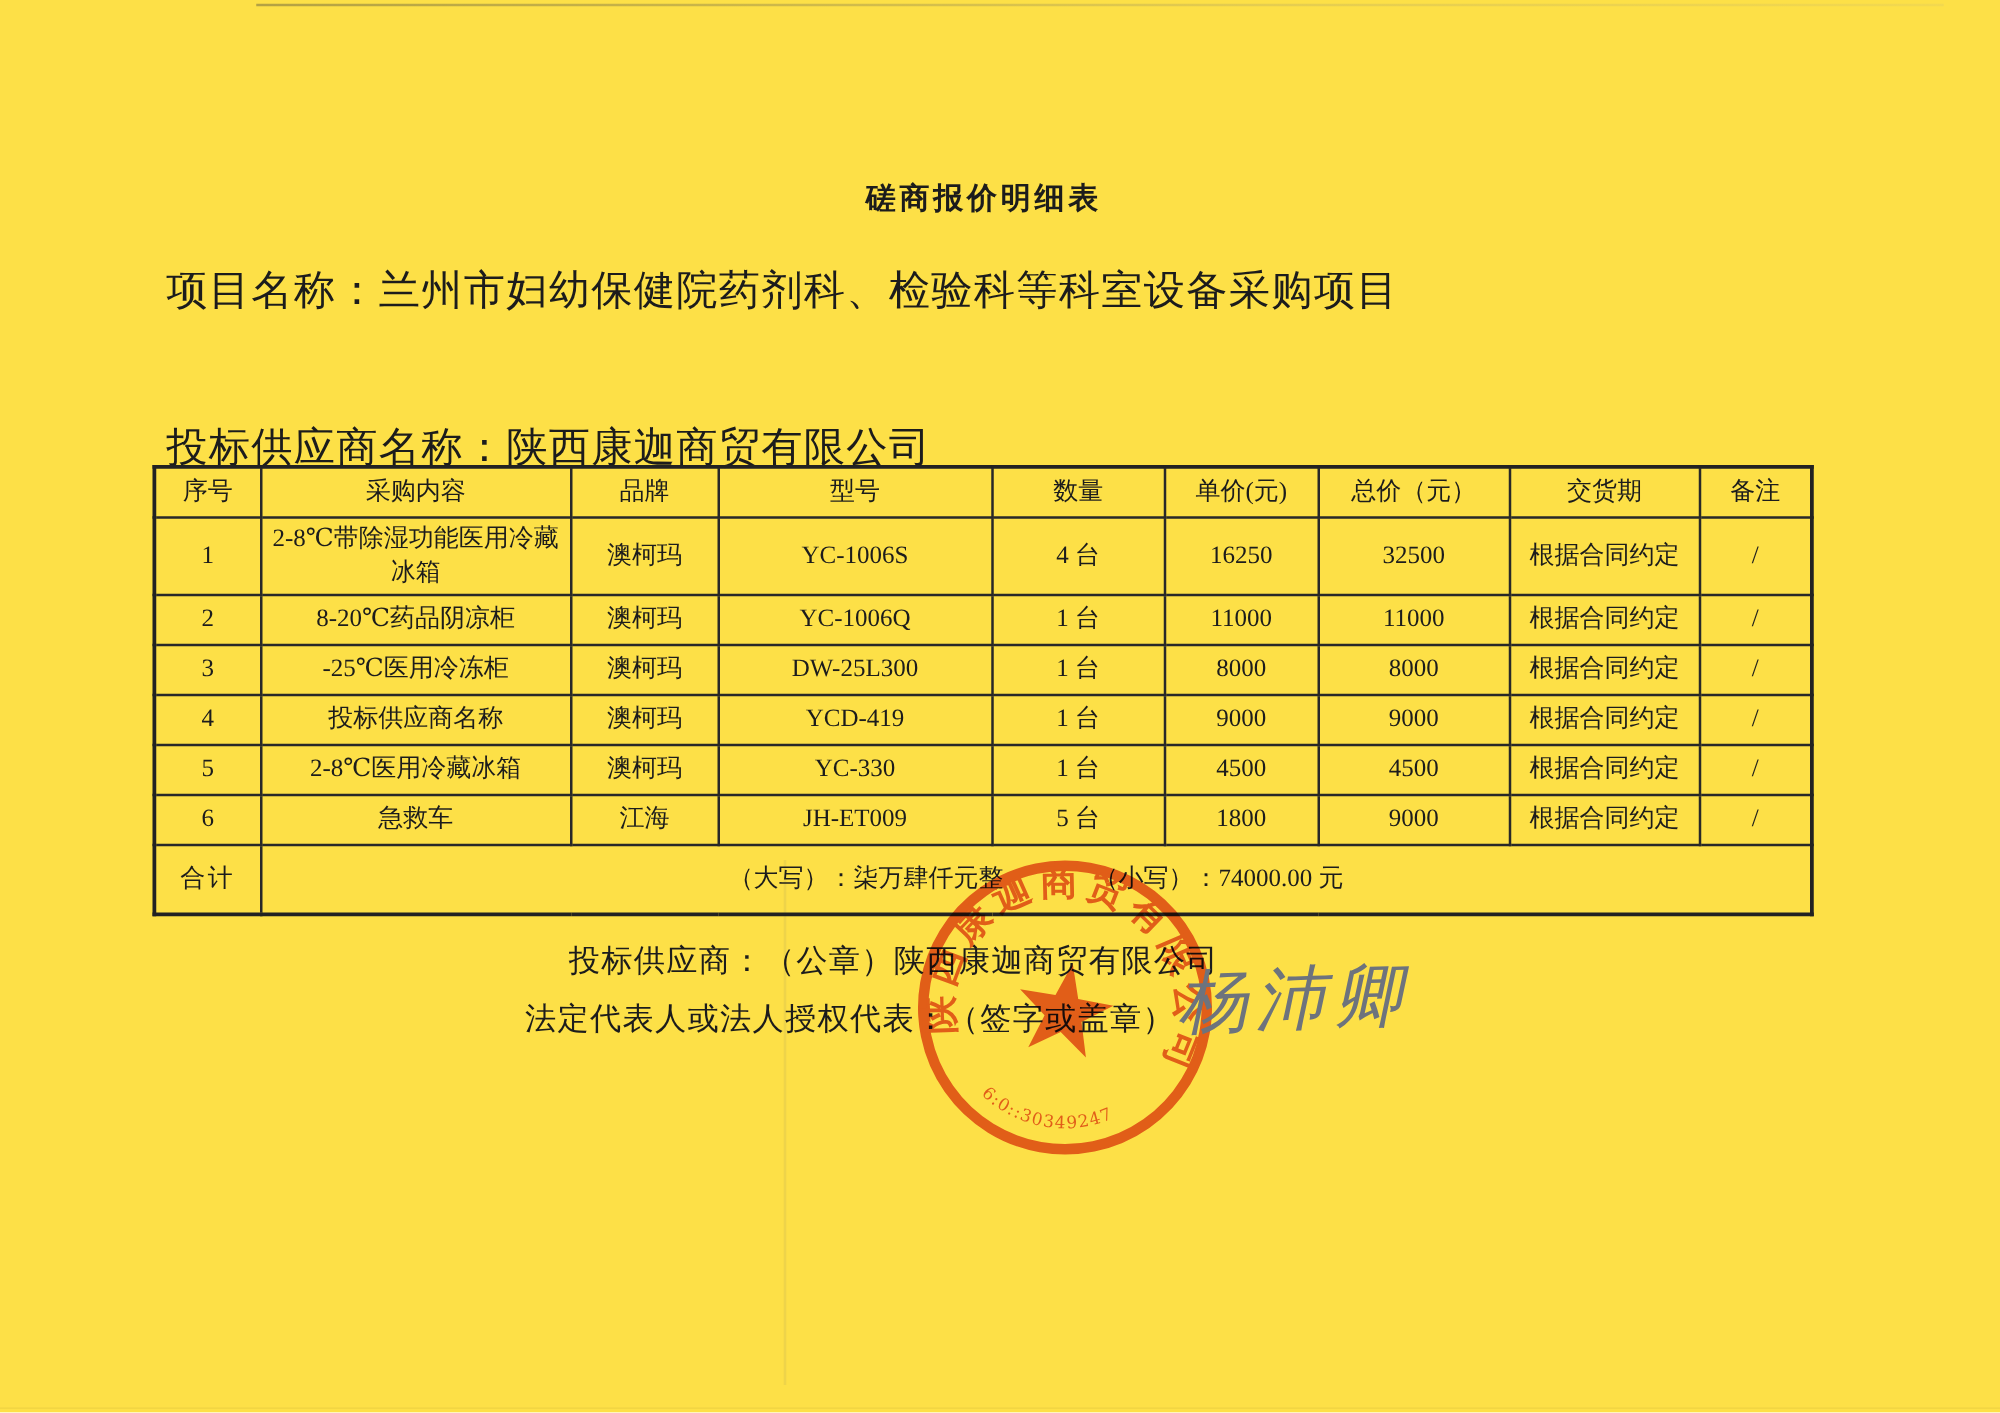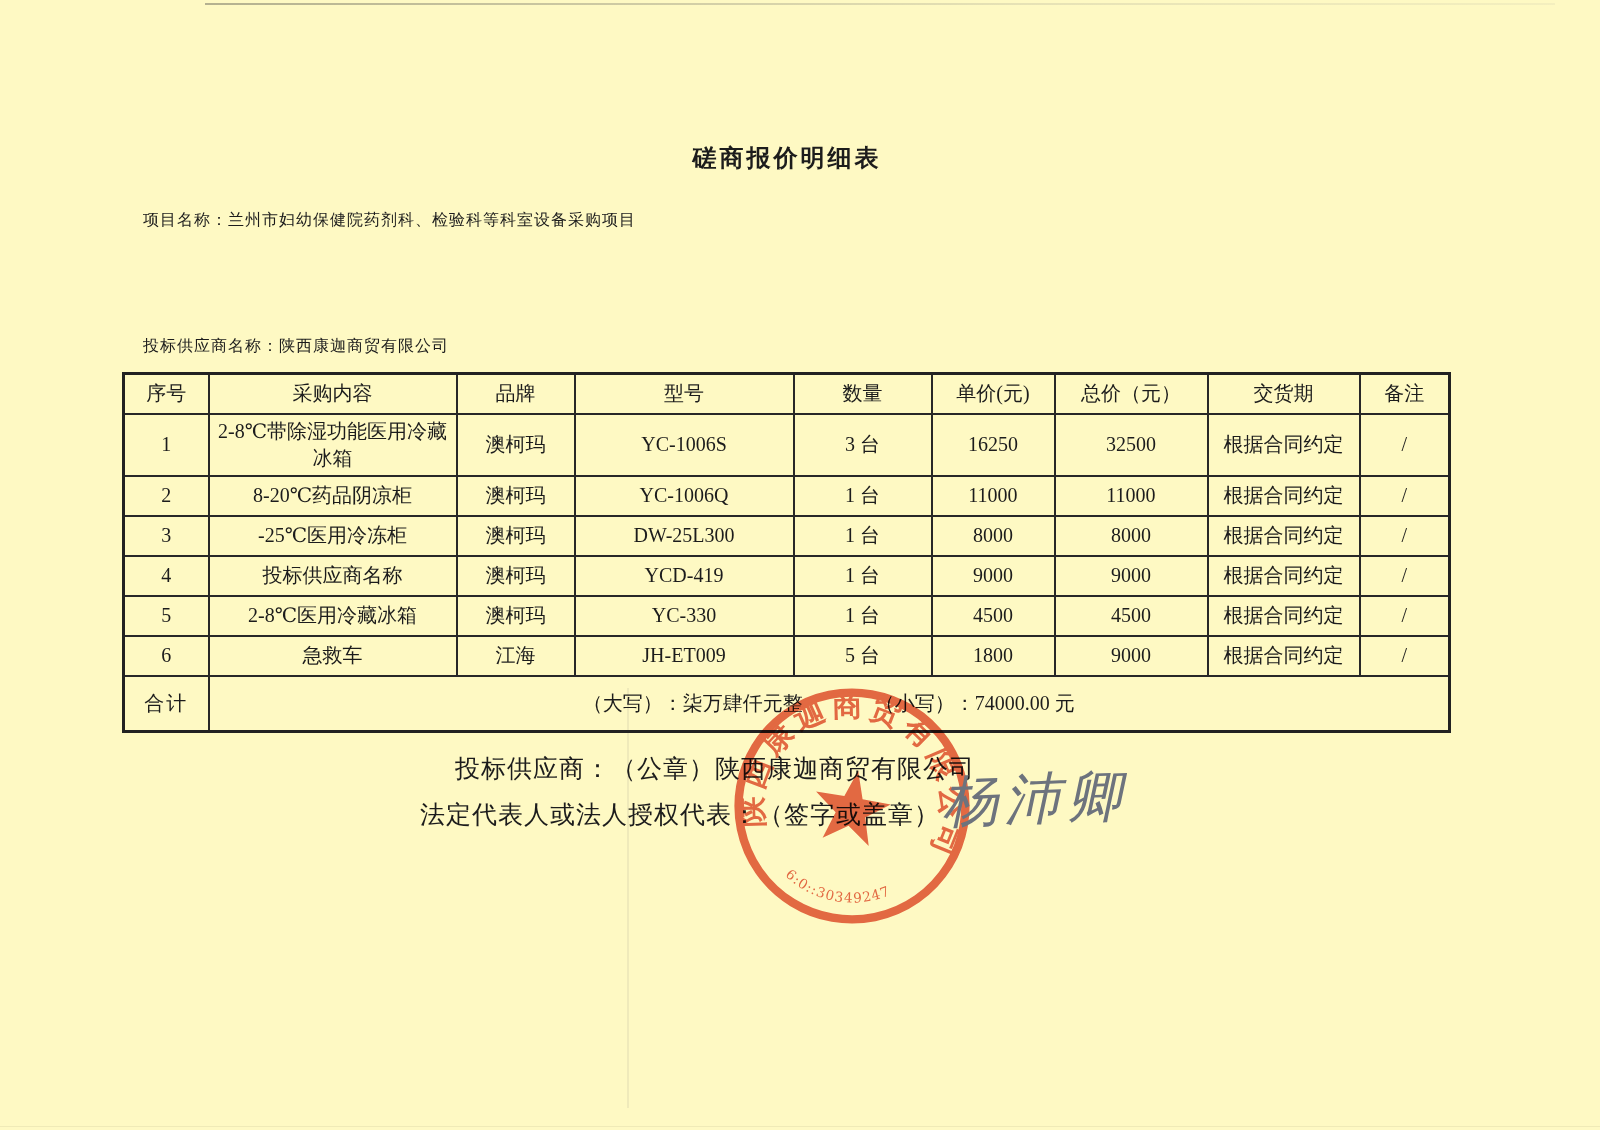--- a/index.html
+++ b/index.html
@@ -1,34 +1,34 @@
 <!DOCTYPE html>
 <html><head>
 <meta charset="utf-8">
 <style>
   html,body { margin:0; padding:0; background:#ffffff; }
   .page {
-    position:relative; width:1600px; height:1130px; background:#fef9c3;
+    position:relative; width:1600px; height:1130px; background:#fde047;
     font-family:"Liberation Serif","DejaVu Serif",serif; color:#1c1c1c; overflow:hidden;
   }
   .scan-top-line {
     position:absolute; top:3px; left:205px; width:1350px; height:2px;
     background:linear-gradient(to right, rgba(60,60,60,.38), rgba(120,120,120,.18) 60%, rgba(150,150,150,.10));
   }
   .scan-bottom-line {
     position:absolute; bottom:3px; left:0; width:100%; height:1px; background:rgba(0,0,0,.06);
   }
   .fold-line {
     position:absolute; left:627px; top:688px; width:2px; height:420px; background:rgba(110,110,110,.10);
   }
   .title {
     position:absolute; top:142px; left:0; width:1574px; margin:0; text-align:center;
     font-size:24px; font-weight:bold; letter-spacing:3px;
   }
-  .meta-line { position:absolute; left:143px; font-size:16px; letter-spacing:1px; white-space:pre; }
+  .meta-line { position:absolute; left:133px; font-size:33px; letter-spacing:1px; white-space:pre; }
   .meta-project  { top:210px; }
   .meta-docnum   { top:275px; }
   .meta-supplier { top:322px;margin-top:14px; }
 
   .quote-table {
     position:absolute; left:122px; top:372px; width:1326px;
     border-collapse:collapse; table-layout:fixed; font-size:20px;
   }
   .quote-table th, .quote-table td {
     border:2px solid #282828; text-align:center; vertical-align:middle;
@@ -95,21 +95,21 @@
           <th>交货期</th>
           <th>备注</th>
         </tr>
     </thead>
     <tbody id="table-body">
         <tr>
           <td>1</td>
           <td>2-8℃带除湿功能医用冷藏冰箱</td>
           <td>澳柯玛</td>
           <td>YC-1006S</td>
-          <td>3 台</td>
+          <td>4 台</td>
           <td>16250</td>
           <td>32500</td>
           <td>根据合同约定</td>
           <td>/</td>
         </tr>
         <tr>
           <td>2</td>
           <td>8-20℃药品阴凉柜</td>
           <td>澳柯玛</td>
           <td>YC-1006Q</td>

